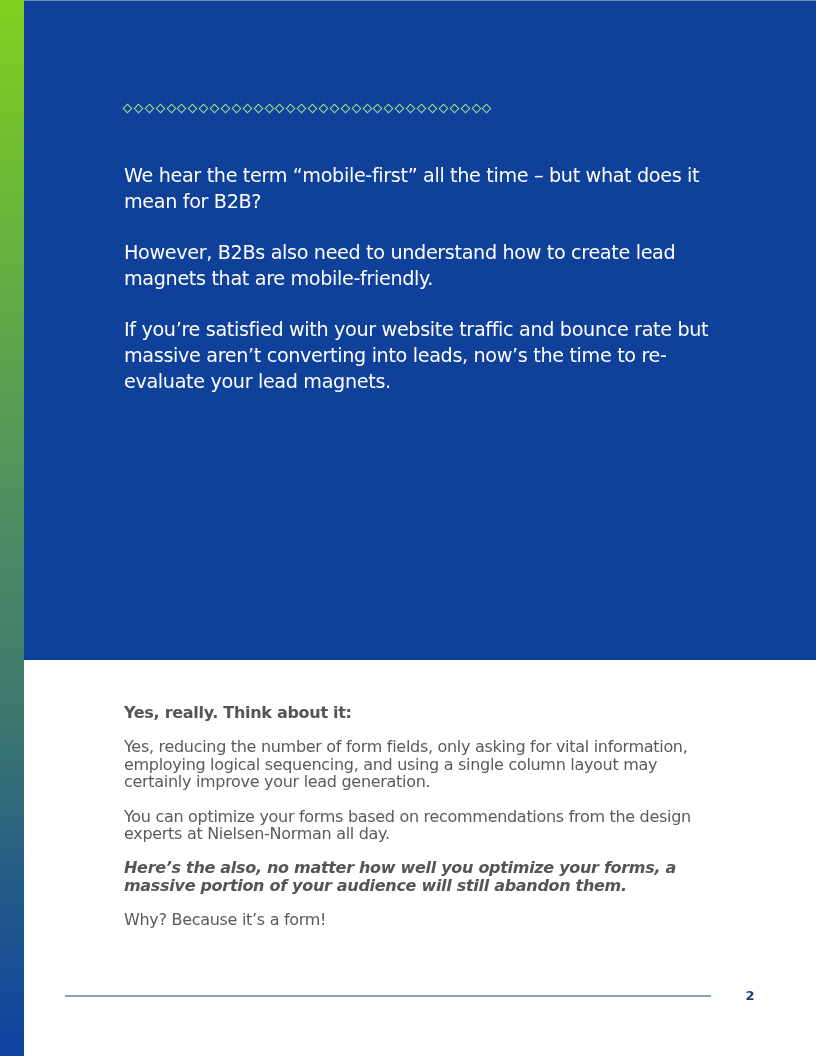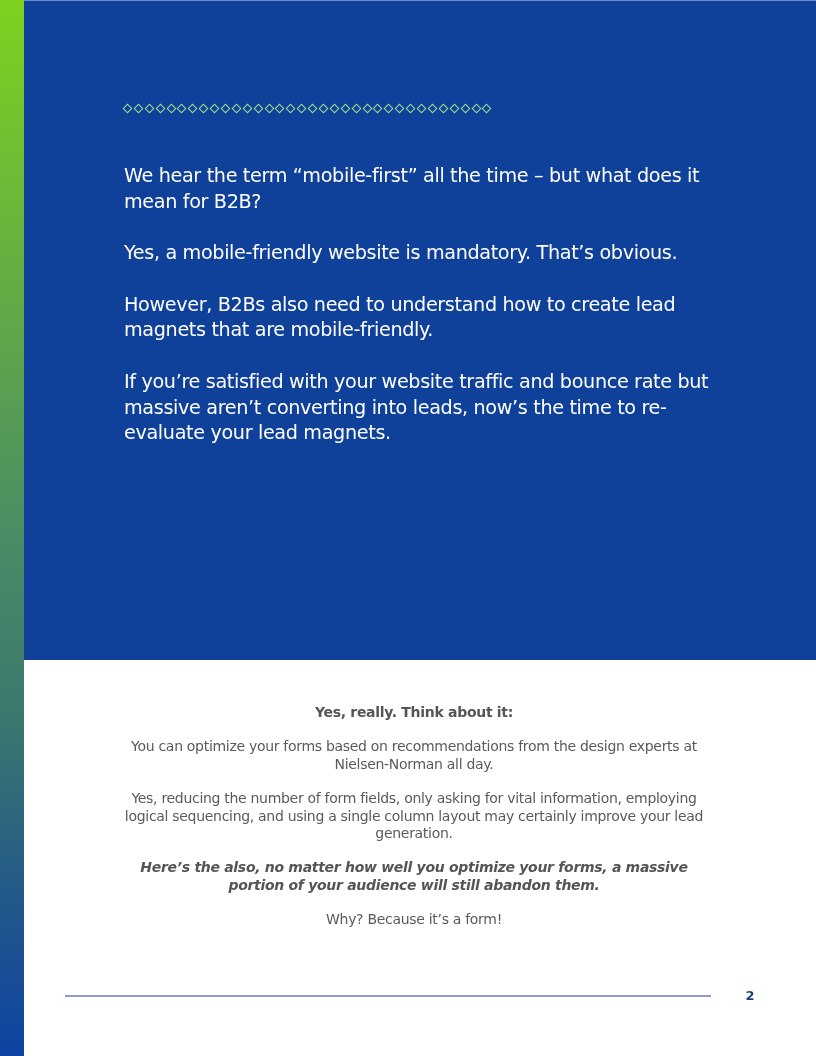--- a/index.html
+++ b/index.html
@@ -34,23 +34,22 @@
       color: #ffffff;
       font-family: "DejaVu Sans", sans-serif;
       font-size: 19.2px; line-height: 25.6px;
       letter-spacing: -0.35px;
     }
     .hero-text p { margin: 0 0 26px 0; }
     .body-text {
       position: absolute; left: 124px; top: 704px; width: 580px;
       color: #5a5a5a;
       font-family: "DejaVu Sans", sans-serif;
-      font-size: 14px; line-height: 17.4px;
+      font-size: 16px; line-height: 17.4px;
       letter-spacing: -0.3px;
-      text-align: center;
     }
     .body-text p { margin: 0 0 17px 0; }
     .body-text .lead { font-weight: bold; color: #555555; }
     .body-text .emph { font-weight: bold; font-style: italic; color: #555555; }
     .footer-rule {
       position: absolute; left: 65px; top: 995px; width: 646px; height: 2px;
       background: #8c9cc9;
     }
     .page-number {
       position: absolute; left: 740px; top: 987px; width: 20px;
@@ -98,27 +97,26 @@
     <span class="diamond" style="border-color: rgb(159, 224, 138);"></span>
     <span class="diamond" style="border-color: rgb(159, 224, 138);"></span>
     <span class="diamond" style="border-color: rgb(159, 224, 138);"></span>
     <span class="diamond" style="border-color: rgb(159, 224, 138);"></span>
     <span class="diamond" style="border-color: rgb(159, 224, 138);"></span>
     <span class="diamond" style="border-color: rgb(159, 224, 138);"></span>
   </div>
 
 <div class="hero-text">
   <p>We hear the term “mobile-first” all the time – but what does it mean for B2B?</p>
-  <p>Yes, a mobile-friendly website is mandatory. That’s obvious.</p>
   <p>However, B2Bs also need to understand how to create lead magnets that are mobile-friendly.</p>
   <p>If you’re satisfied with your website traffic and bounce rate but massive aren’t converting into leads, now’s the time to re-evaluate your lead magnets.</p>
 </div>
 
 <div class="body-text">
   <p class="lead">Yes, really. Think about it:</p>
+  <p>Yes, reducing the number of form fields, only asking for vital information, employing logical sequencing, and using a single column layout may certainly improve your lead generation.</p>
   <p>You can optimize your forms based on recommendations from the design experts at Nielsen-Norman all day.</p>
-  <p>Yes, reducing the number of form fields, only asking for vital information, employing logical sequencing, and using a single column layout may certainly improve your lead generation.</p>
   <p class="emph">Here’s the also, no matter how well you optimize your forms, a massive portion of your audience will still abandon them.</p>
   <p>Why? Because it’s a form!</p>
 </div>
 
 <div class="footer-rule"></div>
 <div class="page-number">2</div>
 
 </body></html>

